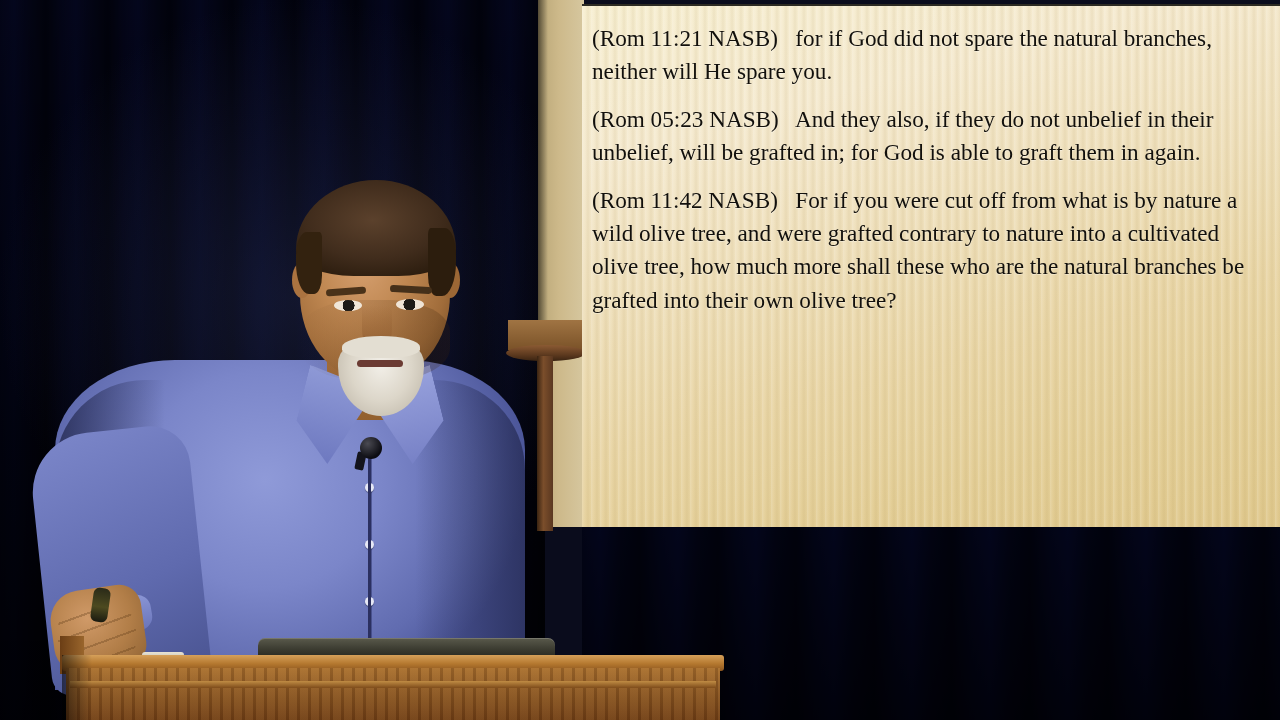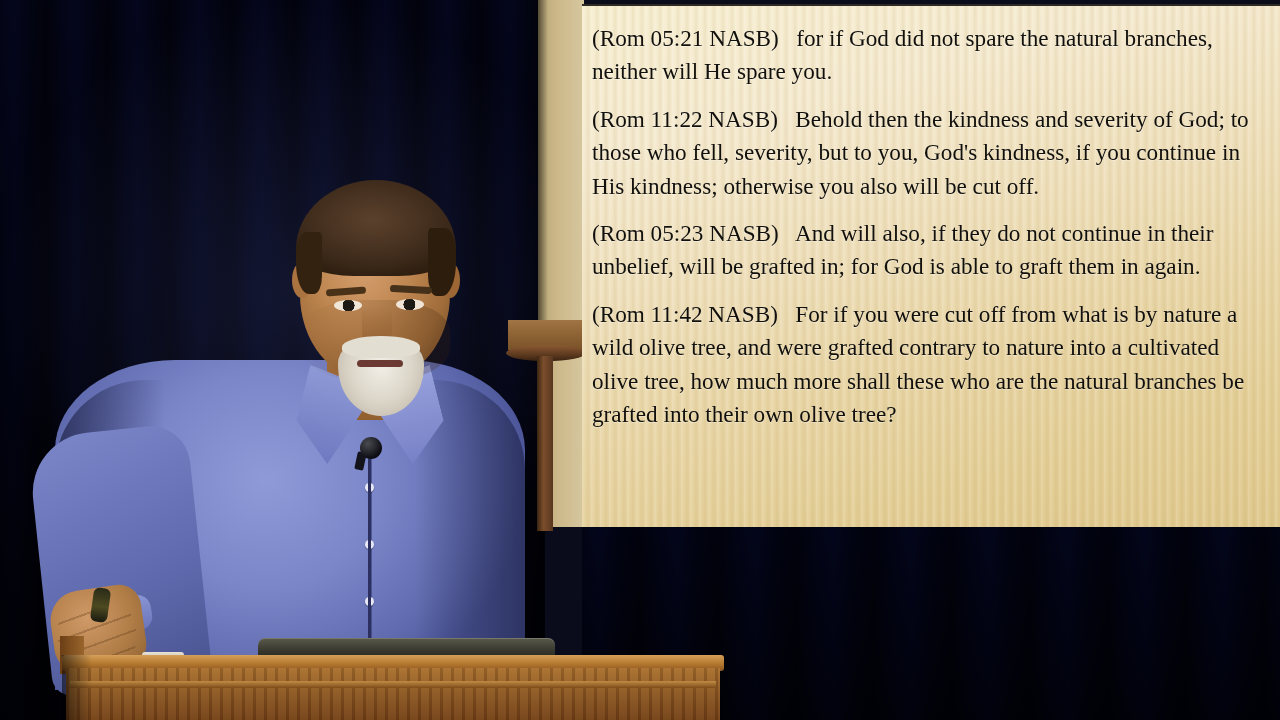--- a/index.html
+++ b/index.html
@@ -490,35 +490,30 @@
     <div class="podium-body"></div>
     <div class="podium-grain"></div>
     <div class="podium-lip"></div>
     <div class="podium-side"></div>
   </div>
 
   <div class="slide">
     <div class="slide-inner">
 
       <p class="verse">
-        <span class="ref">(Rom 05:21 NASB)</span>
+        <span class="ref">(Rom 11:21 NASB)</span>
         <span>&nbsp; </span>
         <span>for if God did not spare the natural branches, neither will He spare you.</span>
       </p>
 
-      <p class="verse">
-        <span class="ref">(Rom 11:22 NASB)</span>
-        <span>&nbsp; </span>
-        <span>Behold then the kindness and severity of God; to those who fell, severity, but to you, God's kindness, if you continue in His kindness; otherwise you also will be cut off.</span>
-      </p>
 
       <p class="verse">
         <span class="ref">(Rom 05:23 NASB)</span>
         <span>&nbsp; </span>
-        <span>And will also, if they do not continue in their unbelief, will be grafted in; for God is able to graft them in again.</span>
+        <span>And they also, if they do not unbelief in their unbelief, will be grafted in; for God is able to graft them in again.</span>
       </p>
 
       <p class="verse">
         <span class="ref">(Rom 11:42 NASB)</span>
         <span>&nbsp; </span>
         <span>For if you were cut off from what is by nature a wild olive tree, and were grafted contrary to nature into a cultivated olive tree, how much more shall these who are the natural branches be grafted into their own olive tree?</span>
       </p>
 
     </div>
   </div>

